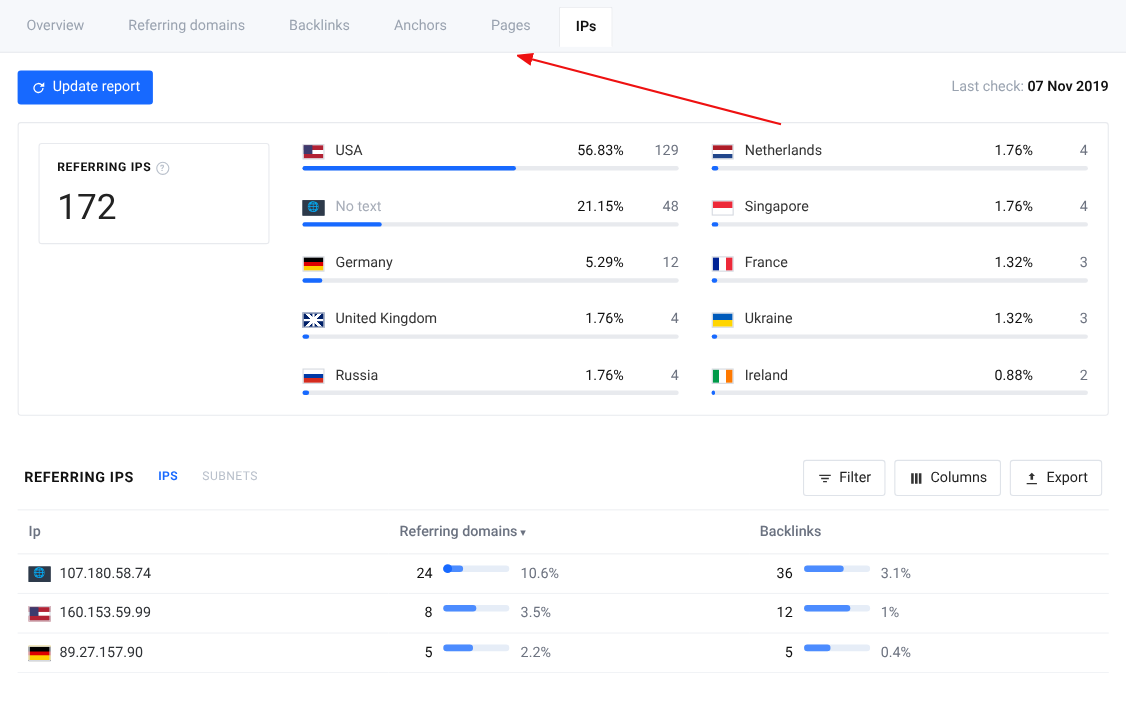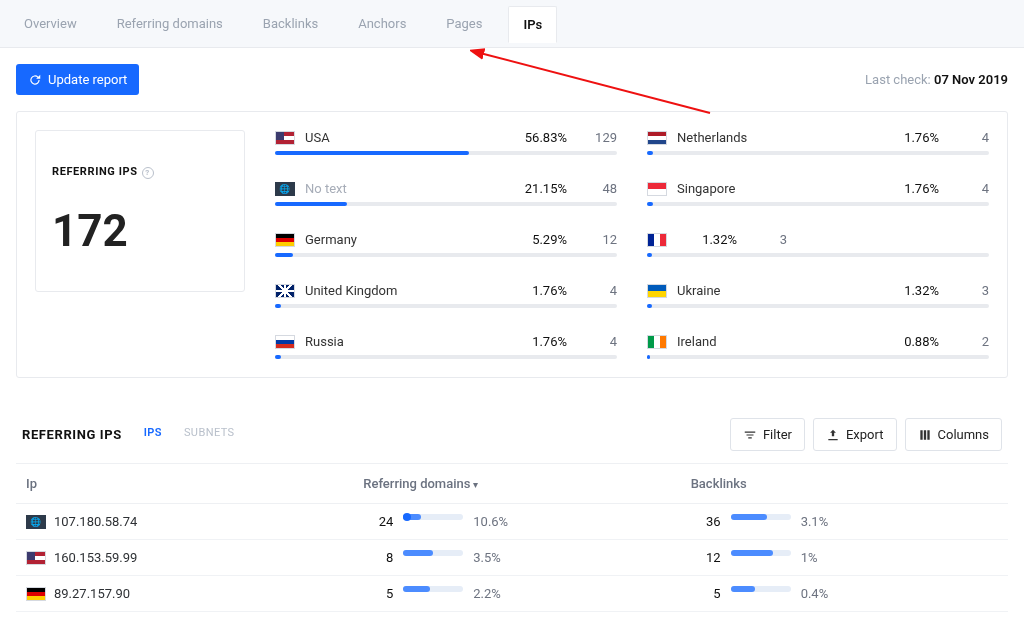--- a/index.html
+++ b/index.html
@@ -18,24 +18,24 @@
   .last-check { color:#9aa3b0; font-size:13px; }
   .last-check b { color:#111; font-weight:600; }
 
   
   .arrow-layer { position:relative; height:0; }
   .arrow { position:absolute; left:470px; top:-5px; pointer-events:none; }
 
   
   .panel { margin:16px; border:1px solid #e8eaee; border-radius:3px; padding:18px; display:flex; gap:30px; }
   .stats { display:flex; flex-direction:column; gap:18px; width:210px; }
-  .stat-box { border:1px solid #e8eaee; border-radius:3px; padding:34px 16px; }
+  .stat-box { border:1px solid #e8eaee; border-radius:3px; padding:14px 16px; }
   .stat-title { font-size:11px; letter-spacing:.6px; color:#111; font-weight:700; }
   .help-icon { display:inline-block; width:12px; height:12px; border:1px solid #b9c0cb; border-radius:50%; font-size:8px; color:#b9c0cb; text-align:center; line-height:10px; margin-left:4px; }
-  .stat-val { font-size:44px; font-weight:700; color:#222; margin-top:26px; }
+  .stat-val { font-size:32px; font-weight:400; color:#222; margin-top:10px; }
 
   .country-cols { flex:1; display:flex; gap:30px; }
   .country-col { flex:1; display:flex; flex-direction:column; gap:26px; }
   .country-row { display:flex; flex-direction:column; gap:4px; }
   .country-top { display:flex; align-items:center; gap:10px; }
   .flag { width:20px; height:14px; border:1px solid #d5d9e0; flex-shrink:0; }
   .flag-usa { background:linear-gradient(#b22234 0 33%, #fff 33% 66%, #b22234 66%); position:relative; }
   .flag-usa::before { content:""; position:absolute; left:0; top:0; width:8px; height:8px; background:#3c3b6e; }
   .flag-globe { background:#2d3a4a; color:#fff; display:flex; align-items:center; justify-content:center; font-size:9px; border-color:#2d3a4a; }
   .flag-de { background:linear-gradient(#000 0 33%, #dd0000 33% 66%, #ffce00 66%); }
@@ -197,20 +197,21 @@
               <span class="cpercent">1.76%</span>
               <span class="ccount">4</span>
             </div>
             <div class="cbar">
               <div class="cbar-fill" style="width: 1.76%;"></div>
             </div>
           </div>
           <div class="country-row">
             <div class="country-top">
               <span class="flag flag-fr"></span>
+              <span class="cname">France</span>
               <span class="cpercent">1.32%</span>
               <span class="ccount">3</span>
             </div>
             <div class="cbar">
               <div class="cbar-fill" style="width: 1.32%;"></div>
             </div>
           </div>
           <div class="country-row">
             <div class="country-top">
               <span class="flag flag-ua"></span>
@@ -246,29 +247,29 @@
       </div>
       <div class="sec-right">
         <button class="btn-outline">
           <svg width="14" height="14" viewBox="0 0 24 24">
               <path fill="#333" d="M3 6h18v2H3zm3 5h12v2H6zm3 5h6v2H9z"></path>
             </svg>
           <span>Filter</span>
         </button>
         <button class="btn-outline">
           <svg width="14" height="14" viewBox="0 0 24 24">
+              <path fill="#333" d="M4 4h4v16H4zm6 0h4v16h-4zm6 0h4v16h-4z"></path>
+            </svg>
+          <span>Columns</span>
+        </button>
+        <button class="btn-outline">
+          <svg width="14" height="14" viewBox="0 0 24 24">
               <path fill="#333" d="M12 3l5 5h-3v6h-4V8H7l5-5zM4 19h16v2H4z"></path>
             </svg>
           <span>Export</span>
-        </button>
-        <button class="btn-outline">
-          <svg width="14" height="14" viewBox="0 0 24 24">
-              <path fill="#333" d="M4 4h4v16H4zm6 0h4v16h-4zm6 0h4v16h-4z"></path>
-            </svg>
-          <span>Columns</span>
         </button>
       </div>
     </div>
     <table>
       <thead>
         <tr>
           <th style="width:34%">Ip</th>
           <th class="sort" style="width:33%">Referring domains</th>
           <th style="width:33%">Backlinks</th>
         </tr>

